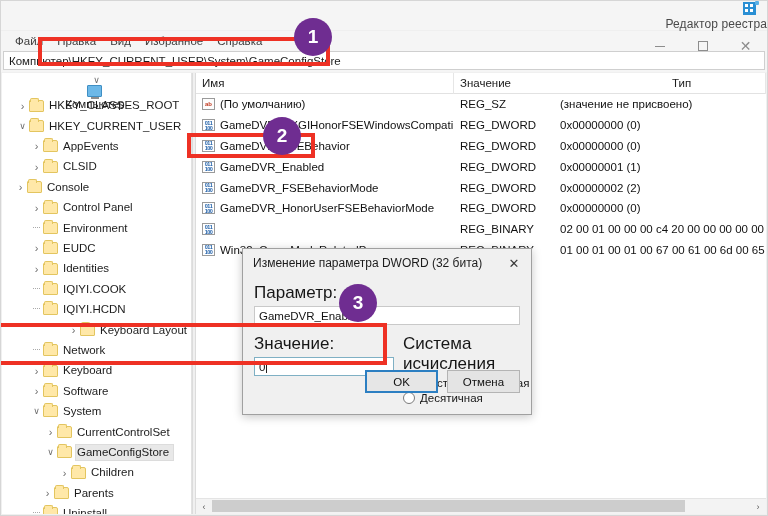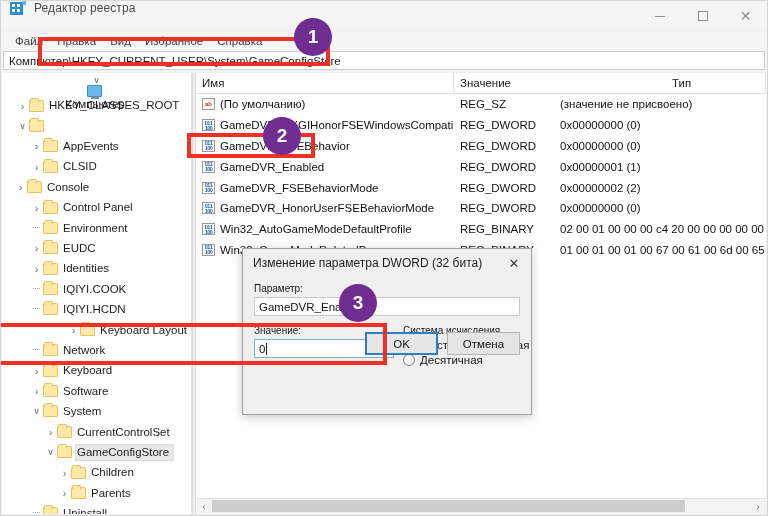--- a/index.html
+++ b/index.html
@@ -16,22 +16,23 @@
     background: #f0f0f0;
     border: 1px solid #d6d6d6;
     overflow: hidden;
   }
 
   
   .titlebar {
     height: 30px;
     background: #f5f5f5;
     display: flex;
-    align-items: flex-start;
+    align-items: flex-end;
     border-bottom: 1px solid #efefef;
+    flex-direction: column;
   }
   .title-icon {
     width: 16px; height: 16px;
     margin-left: 9px; margin-right: 8px;
     position: relative;
     flex: none;
   }
   .title-icon .sq {
     position: absolute; left: 0; top: 1px;
     width: 13px; height: 13px;
@@ -299,21 +300,21 @@
   }
   .dlg-close {
     margin-left: auto;
     width: 34px; height: 28px;
     display: flex; align-items: center; justify-content: center;
     color: #3a3a3a;
     font-size: 13px;
   }
   .dlg-body { padding: 6px 11px 0 11px; position: relative; }
   .dlg-lbl {
-    font-size: 10px;
+    font-size: 17px;
     color: #161616;
     margin-bottom: 3px;
   }
   .dlg-input {
     height: 19px;
     background: #ffffff;
     border: 1px solid #b6b6b6;
     font-size: 11.5px;
     color: #111111;
     padding: 0 4px;
@@ -443,20 +444,21 @@
             <span class="tlabel">Компьютер</span>
           </div>
           <div class="trow" style="padding-left: 14px;">
             <span class="chev closed"></span>
             <span class="folder"></span>
             <span class="tlabel">HKEY_CLASSES_ROOT</span>
           </div>
           <div class="trow" style="padding-left: 14px;">
             <span class="chev open"></span>
             <span class="folder"></span>
+            <span class="tlabel">HKEY_CURRENT_USER</span>
           </div>
           <div class="trow" style="padding-left: 28px;">
             <span class="chev closed"></span>
             <span class="folder"></span>
             <span class="tlabel">AppEvents</span>
           </div>
           <div class="trow" style="padding-left: 28px;">
             <span class="chev closed"></span>
             <span class="folder"></span>
             <span class="tlabel">CLSID</span>
@@ -529,21 +531,21 @@
           <div class="trow sel" style="padding-left: 42px;">
             <span class="chev open"></span>
             <span class="folder"></span>
             <span class="tlabel">GameConfigStore</span>
           </div>
           <div class="trow" style="padding-left: 56px;">
             <span class="chev closed"></span>
             <span class="folder"></span>
             <span class="tlabel">Children</span>
           </div>
-          <div class="trow" style="padding-left: 56px;">
+          <div class="trow" style="padding-left: 39px;">
             <span class="chev closed"></span>
             <span class="folder"></span>
             <span class="tlabel">Parents</span>
           </div>
           <div class="trow" style="padding-left: 28px;">
             <span class="dotline"></span>
             <span class="folder"></span>
             <span class="tlabel">Uninstall</span>
           </div>
         </div>
@@ -620,21 +622,20 @@
             </div>
             <div class="lv-c c2">REG_DWORD</div>
             <div class="lv-c c3">0x00000000 (0)</div>
           </div>
           <div class="lv-row">
             <div class="lv-c c1">
               <span class="vicon bin">
                 <span>011</span>
                 <span>100</span>
               </span>
-              <span>Win32_AutoGameModeDefaultProfile</span>
             </div>
             <div class="lv-c c2">REG_BINARY</div>
             <div class="lv-c c3">02 00 01 00 00 00 c4 20 00 00 00 00 00 00 00 0</div>
           </div>
           <div class="lv-row">
             <div class="lv-c c1">
               <span class="vicon bin">
                 <span>011</span>
                 <span>100</span>
               </span>

